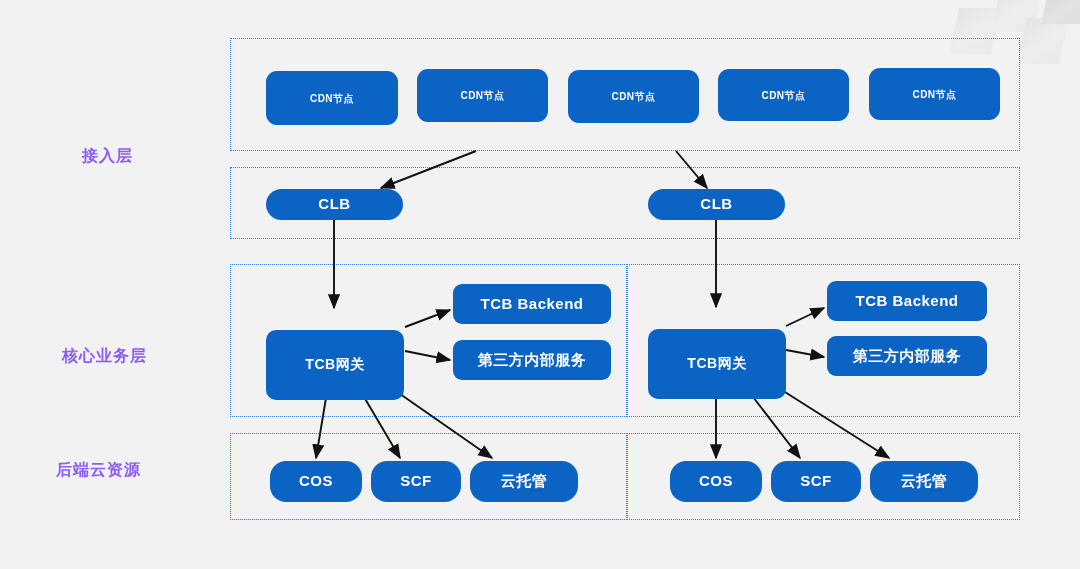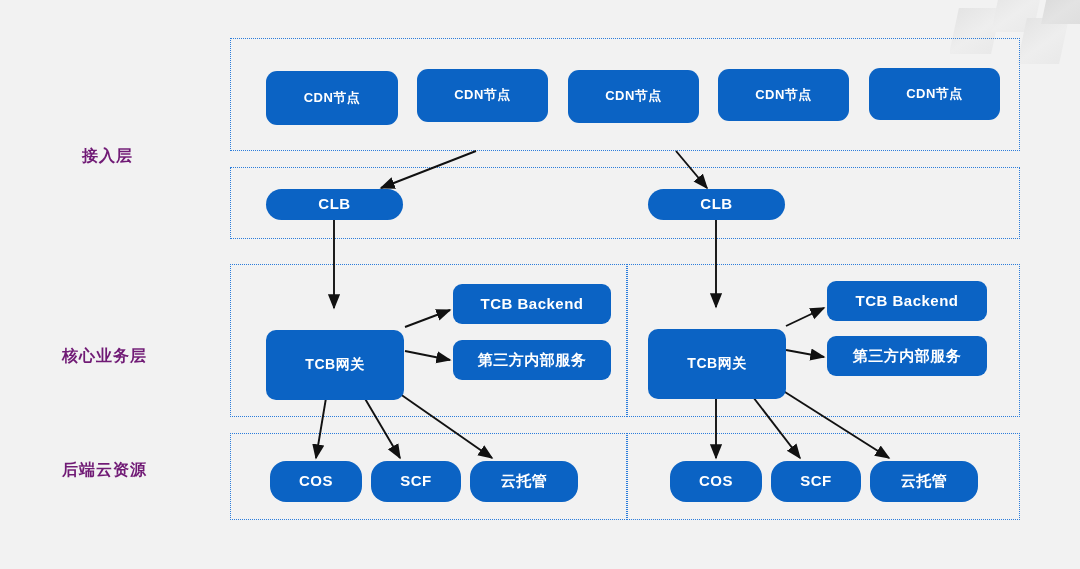--- a/index.html
+++ b/index.html
@@ -39,21 +39,21 @@
     background: linear-gradient(140deg, #e4e4e4 0%, #eeeeee 55%, #e9e9e9 100%);
   }
   .deco .d1 { left: 4px;  top: 8px;  }
   .deco .d2 { left: 46px; top: -14px; }
   .deco .d3 { left: 72px; top: 18px; }
   .deco .d4 { left: 96px; top: -22px; background: linear-gradient(140deg,#d6d6d6 0%, #e3e3e3 60%, #dedede 100%); }
 
   
   .zone-label {
     position: absolute;
-    color: #701a75;
+    color: #8b5cf6;
     font-size: 16px;
     font-weight: 700;
     letter-spacing: 1px;
     white-space: nowrap;
   }
 
   
   .panel {
     position: absolute;
     border: 1.5px dotted #2c7ddb;
@@ -71,21 +71,21 @@
     align-items: center;
     justify-content: center;
     font-size: 15px;
     font-weight: 700;
     letter-spacing: 0.5px;
     text-align: center;
     line-height: 1.1;
     border-radius: 9px;
   }
   .node.pill { border-radius: 16px; }
-  .node.cdn  { border-radius: 11px; font-size: 13px; }
+  .node.cdn  { border-radius: 11px; font-size: 10px; }
   .node.gw   { border-radius: 10px; font-size: 14px; margin-top: 20px; }
 
   
   #arrows {
     position: absolute;
     left: 0; top: 0;
     width: 1080px;
     height: 569px;
     pointer-events: none;
   }
@@ -97,21 +97,21 @@
 
   <div class="deco">
     <i class="d1"></i>
     <i class="d2"></i>
     <i class="d3"></i>
     <i class="d4"></i>
   </div>
 
   <div class="zone-label" style="left:82px; top:146px;">接入层</div>
   <div class="zone-label" style="left:62px; top:346px;">核心业务层</div>
-  <div class="zone-label" style="left:62px; top:460px;">后端云资源</div>
+  <div class="zone-label" style="left:56px; top:460px;">后端云资源</div>
 
   <div class="panel" style="left:230px; top:38px;  width:790px; height:113px;"></div>
   <div class="panel" style="left:230px; top:167px; width:790px; height:72px;"></div>
   <div class="panel" style="left:230px; top:264px; width:397px; height:153px;"></div>
   <div class="panel" style="left:627px; top:264px; width:393px; height:153px;"></div>
   <div class="panel" style="left:230px; top:433px; width:397px; height:87px;"></div>
   <div class="panel" style="left:627px; top:433px; width:393px; height:87px;"></div>
 
   <svg id="arrows" viewBox="0 0 1080 569" xmlns="http://www.w3.org/2000/svg">
     <defs>

